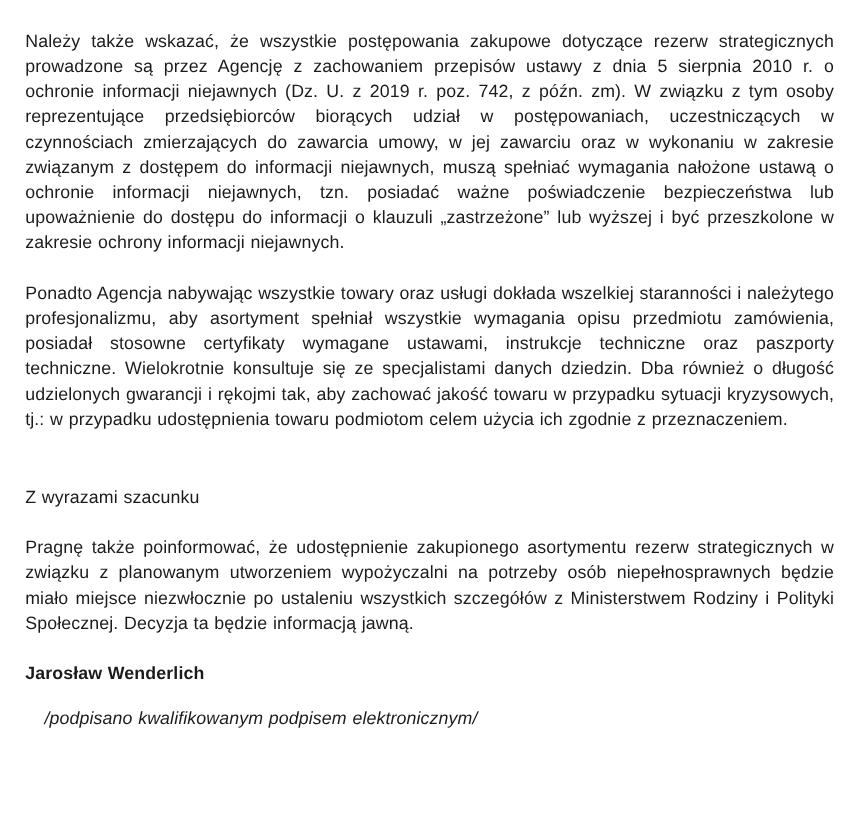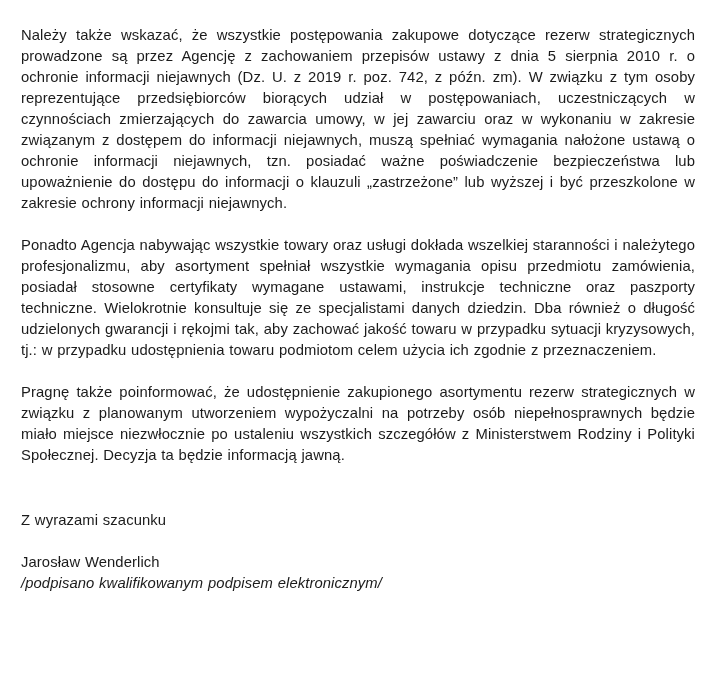--- a/index.html
+++ b/index.html
@@ -31,32 +31,32 @@
     word-spacing: 0.5px;
   }
   .closing {
     margin-top: 44px;
     margin-bottom: 21px;
     text-align: left;
   }
   .sig-name {
     margin-top: 21px;
     margin-bottom: 0;
-    font-weight: normal;
+    font-weight: bold;
     text-align: left;
   }
   .sig-note {
-    margin: 0;
+    margin: 16px;
     font-style: italic;
     text-align: left;
   }
 </style>
 </head>
 <body>
 
 <div class="page">
   <p class="para">Należy także wskazać, że wszystkie postępowania zakupowe dotyczące rezerw strategicznych prowadzone są przez Agencję z zachowaniem przepisów ustawy z dnia 5 sierpnia 2010 r. o ochronie informacji niejawnych (Dz. U. z 2019 r. poz. 742, z późn. zm). W związku z tym osoby reprezentujące przedsiębiorców biorących udział w postępowaniach, uczestniczących w czynnościach zmierzających do zawarcia umowy, w jej zawarciu oraz w wykonaniu w zakresie związanym z dostępem do informacji niejawnych, muszą spełniać wymagania nałożone ustawą o ochronie informacji niejawnych, tzn. posiadać ważne poświadczenie bezpieczeństwa lub upoważnienie do dostępu do informacji o klauzuli „zastrzeżone” lub wyższej i być przeszkolone w zakresie ochrony informacji niejawnych.</p>
   <p class="para">Ponadto Agencja nabywając wszystkie towary oraz usługi dokłada wszelkiej staranności i należytego profesjonalizmu, aby asortyment spełniał wszystkie wymagania opisu przedmiotu zamówienia, posiadał stosowne certyfikaty wymagane ustawami, instrukcje techniczne oraz paszporty techniczne. Wielokrotnie konsultuje się ze specjalistami danych dziedzin. Dba również o długość udzielonych gwarancji i rękojmi tak, aby zachować jakość towaru w przypadku sytuacji kryzysowych, tj.: w przypadku udostępnienia towaru podmiotom celem użycia ich zgodnie z przeznaczeniem.</p>
+  <p class="para closing">Z wyrazami szacunku</p>
   <p class="para">Pragnę także poinformować, że udostępnienie zakupionego asortymentu rezerw strategicznych w związku z planowanym utworzeniem wypożyczalni na potrzeby osób niepełnosprawnych będzie miało miejsce niezwłocznie po ustaleniu wszystkich szczegółów z Ministerstwem Rodziny i Polityki Społecznej. Decyzja ta będzie informacją jawną.</p>
-  <p class="para closing">Z wyrazami szacunku</p>
   <p class="para sig-name">Jarosław Wenderlich</p>
   <p class="para sig-note">/podpisano kwalifikowanym podpisem elektronicznym/</p>
 </div>
 
 </body></html>

